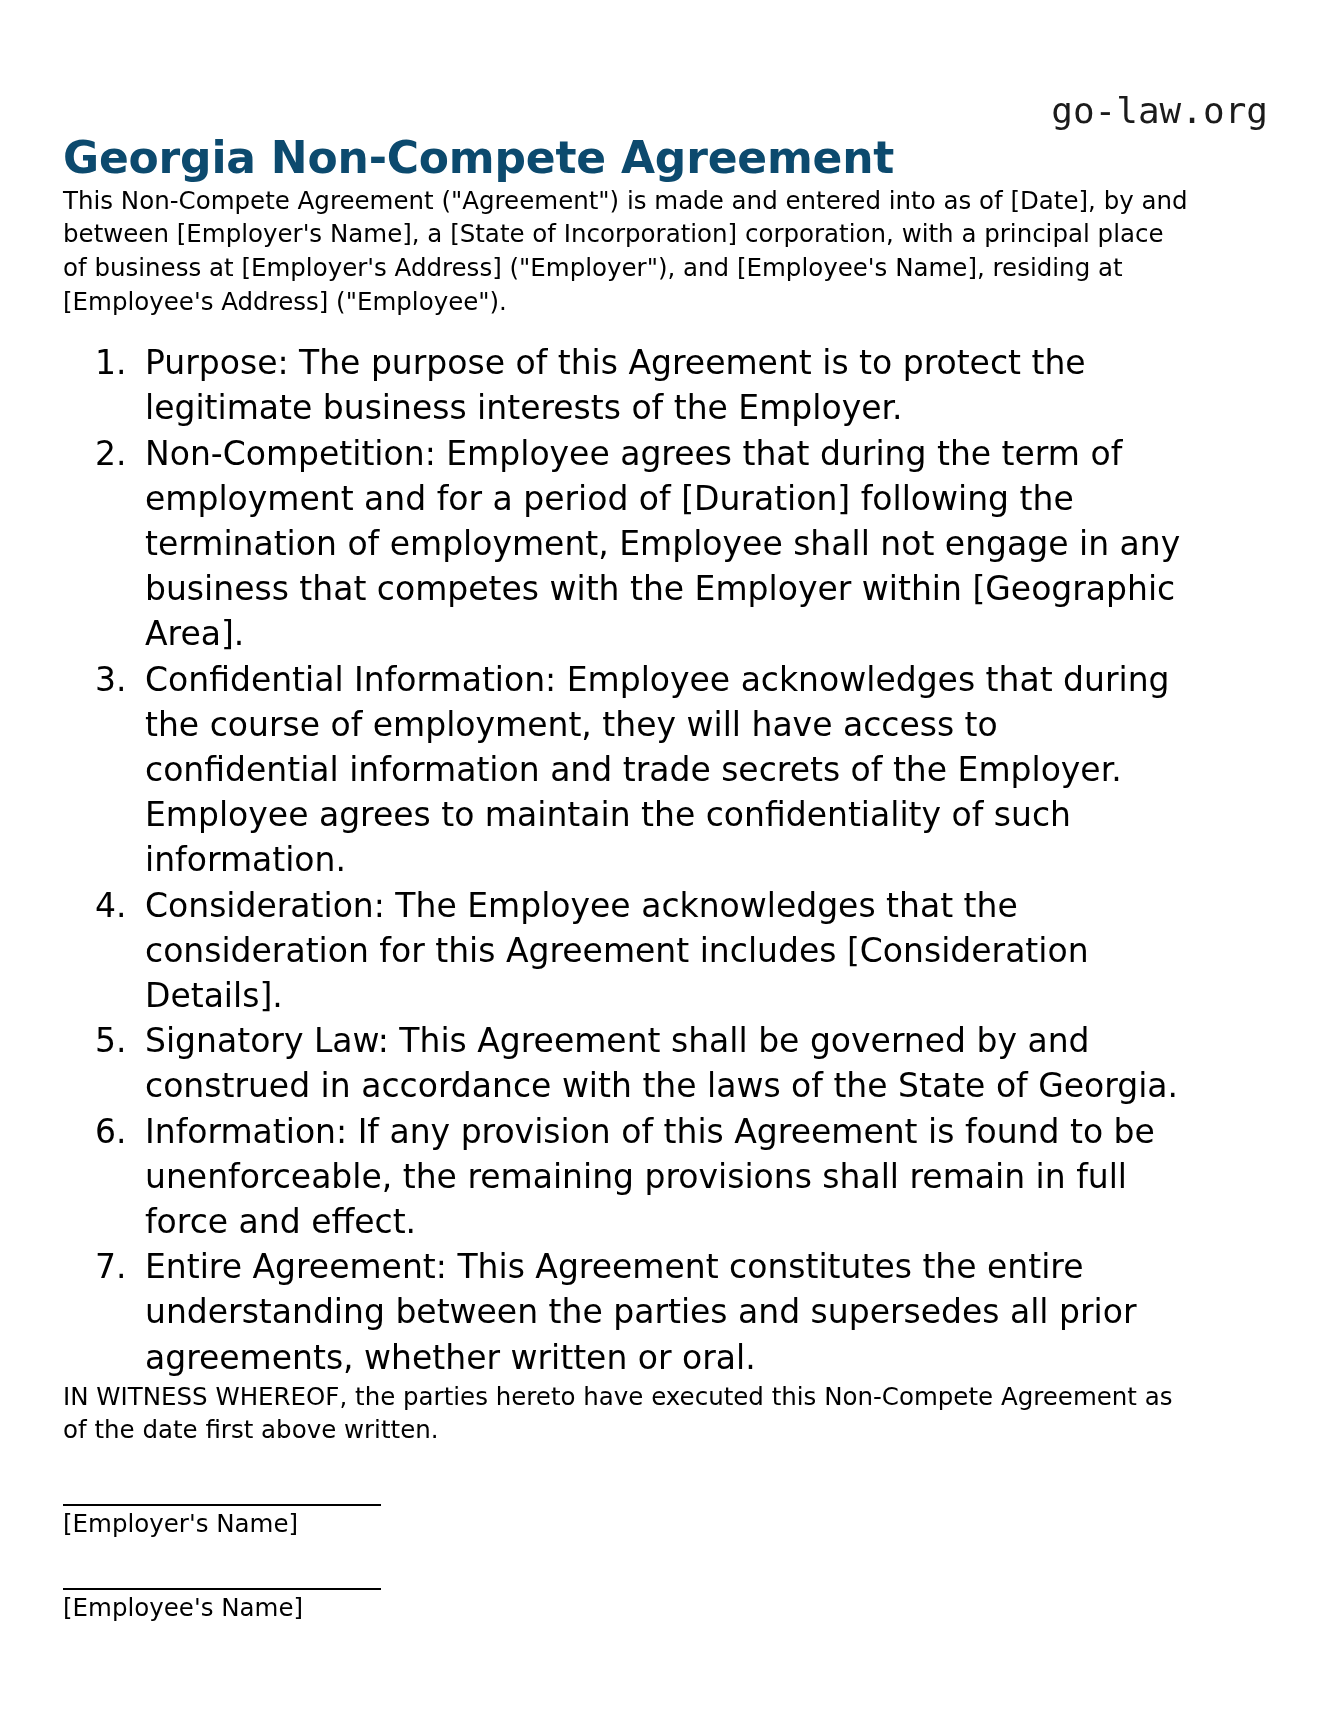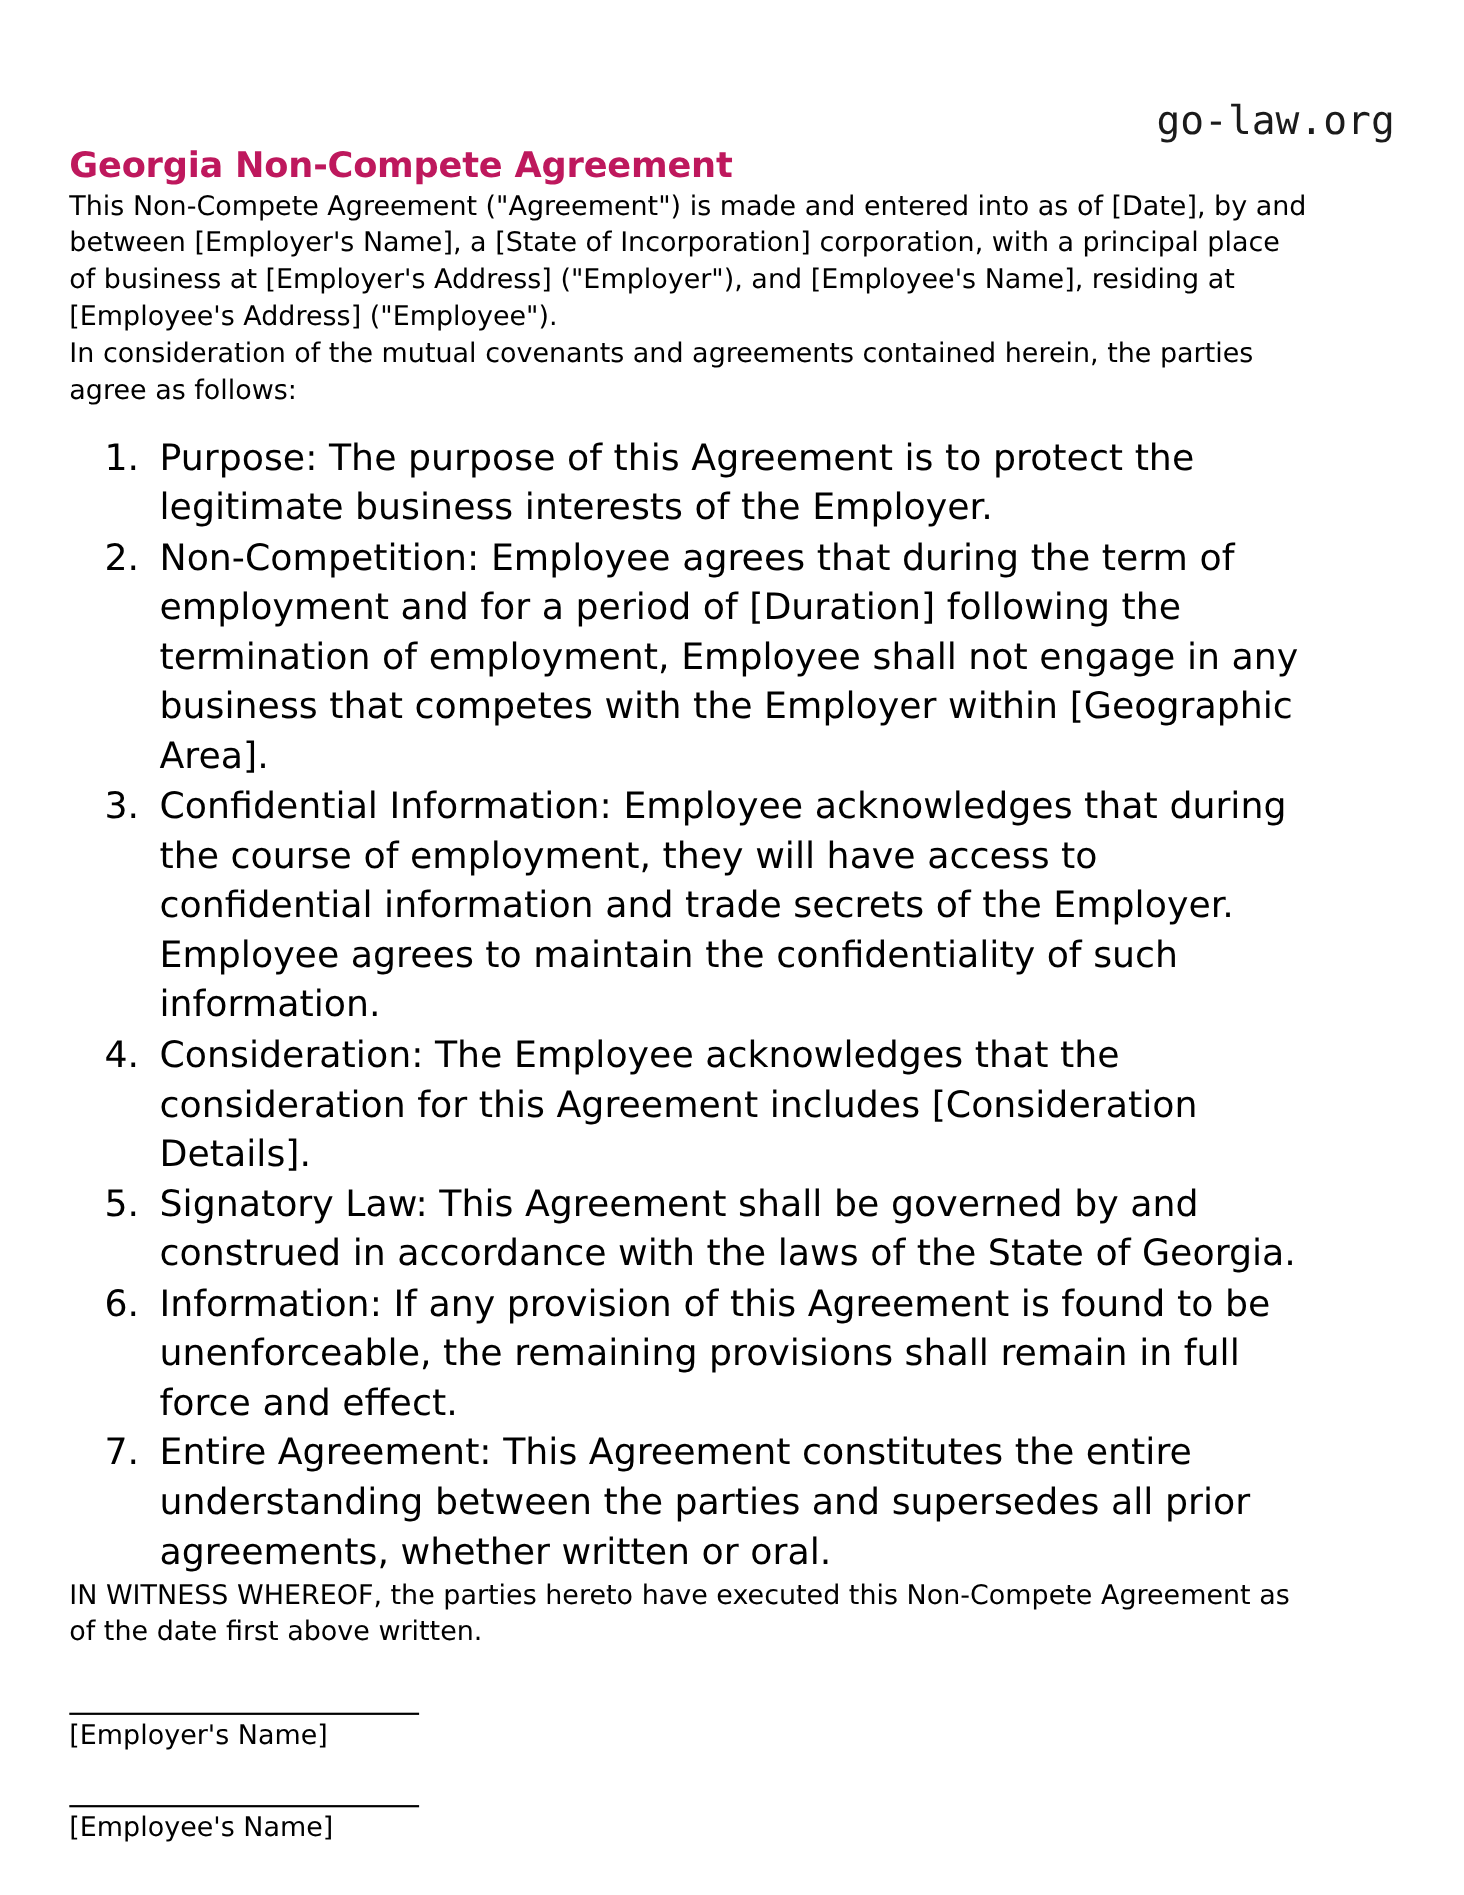--- a/index.html
+++ b/index.html
@@ -41,27 +41,27 @@
   
   .content {
     position: absolute;
     left: 63px;
     top: 0;
     width: 1128px;
   }
 
   h1.doc-title {
     font-family: "DejaVu Sans", sans-serif;
-    font-size: 32px;
+    font-size: 44px;
     font-weight: bold;
     line-height: 1.18;
     margin: 0;
     padding-top: 84px;
     letter-spacing: -0.2px;
-    color: #be185d;
+    color: #0c4a6e;
   }
 
   p.para {
     font-size: 24.5px;
     line-height: 1.37;
     margin: 0;
     color: #000;
   }
 
   .para-intro { margin-top: 43px; }
@@ -107,21 +107,20 @@
 <div class="page">
 
   <div class="watermark">go-law.org</div>
 
   <div class="content">
 
     <h1 class="doc-title">Georgia Non-Compete Agreement</h1>
 
     <p class="para para-intro"><span>This Non-Compete Agreement ("Agreement") is made and entered into as of </span><b>[Date]</b><span>, by and between </span><b>[Employer's Name]</b><span>, a </span><b>[State of Incorporation]</b><span> corporation, with a principal place of business at </span><b>[Employer's Address]</b><span> ("Employer"), and </span><b>[Employee's Name]</b><span>, residing at </span><b>[Employee's Address]</b><span> ("Employee").</span></p>
 
-    <p class="para para-consider">In consideration of the mutual covenants and agreements contained herein, the parties agree as follows:</p>
 
     <ol class="clauses">
       <li><b>Purpose</b><span>: The purpose of this Agreement is to protect the legitimate business interests of the Employer.</span></li>
       <li><b>Non-Competition</b><span>: Employee agrees that during the term of employment and for a period of </span><b>[Duration]</b><span> following the termination of employment, Employee shall not engage in any business that competes with the Employer within </span><b>[Geographic Area]</b><span>.</span></li>
       <li><b>Confidential Information</b><span>: Employee acknowledges that during the course of employment, they will have access to confidential information and trade secrets of the Employer. Employee agrees to maintain the confidentiality of such information.</span></li>
       <li><b>Consideration</b><span>: The Employee acknowledges that the consideration for this Agreement includes </span><b>[Consideration Details]</b><span>.</span></li>
       <li><b>Signatory Law</b><span>: This Agreement shall be governed by and construed in accordance with the laws of the State of Georgia.</span></li>
       <li><b>Information</b><span>: If any provision of this Agreement is found to be unenforceable, the remaining provisions shall remain in full force and effect.</span></li>
       <li><b>Entire Agreement</b><span>: This Agreement constitutes the entire understanding between the parties and supersedes all prior agreements, whether written or oral.</span></li>
     </ol>

